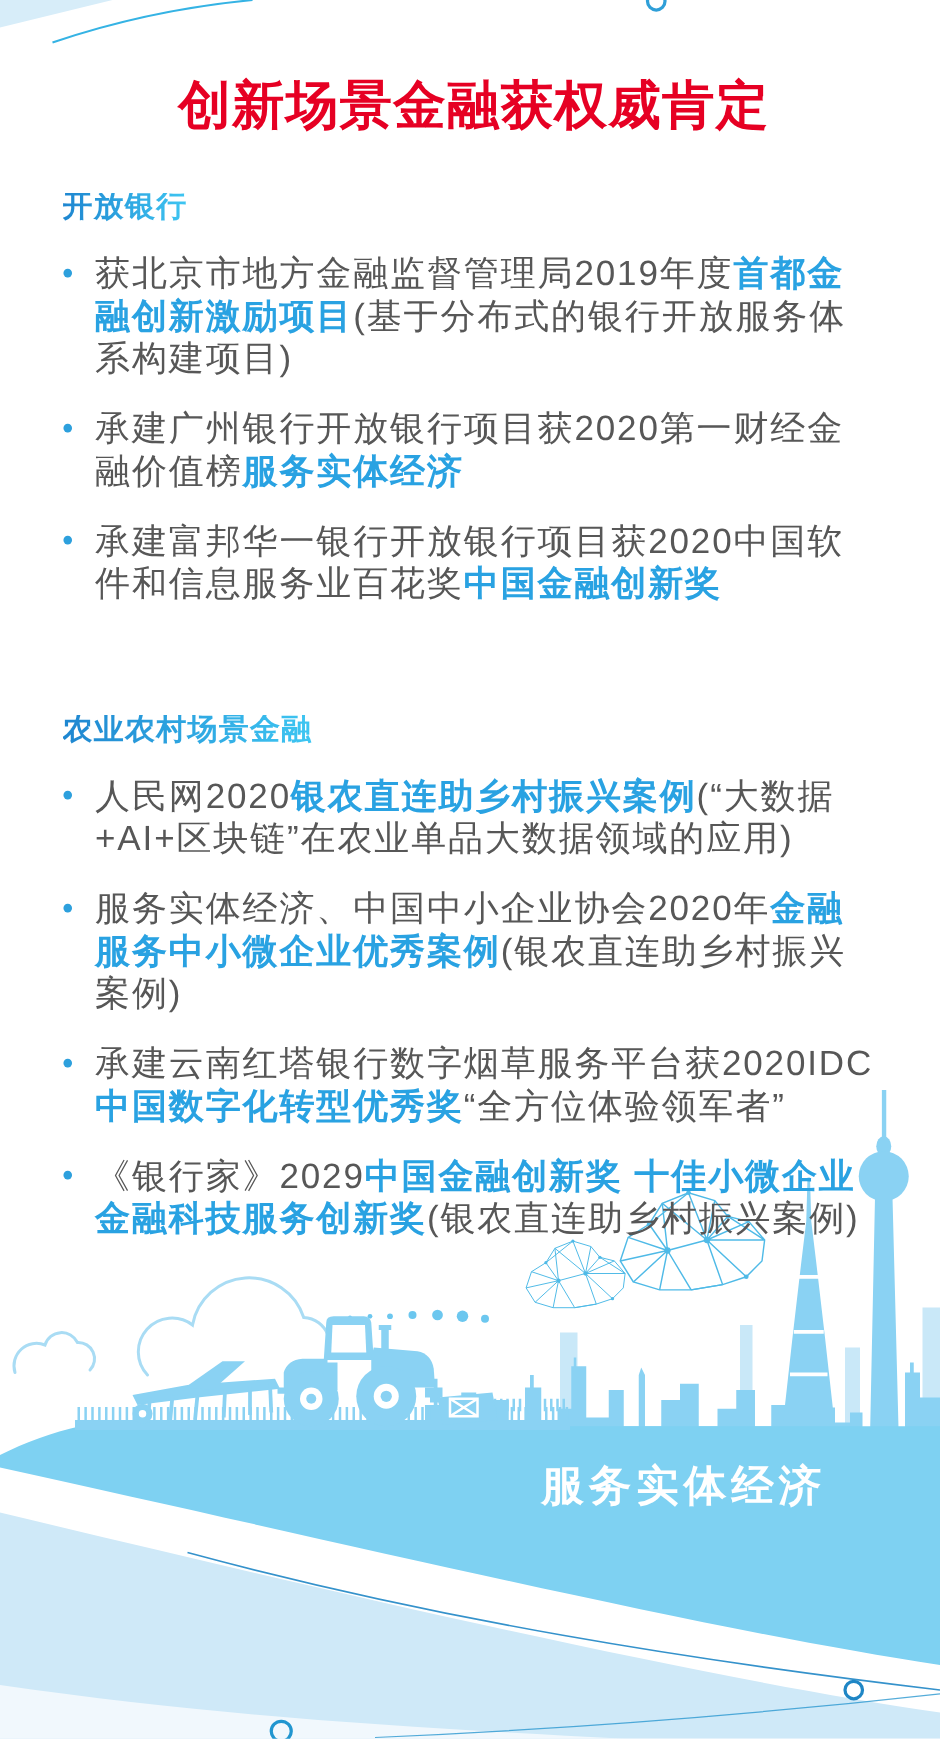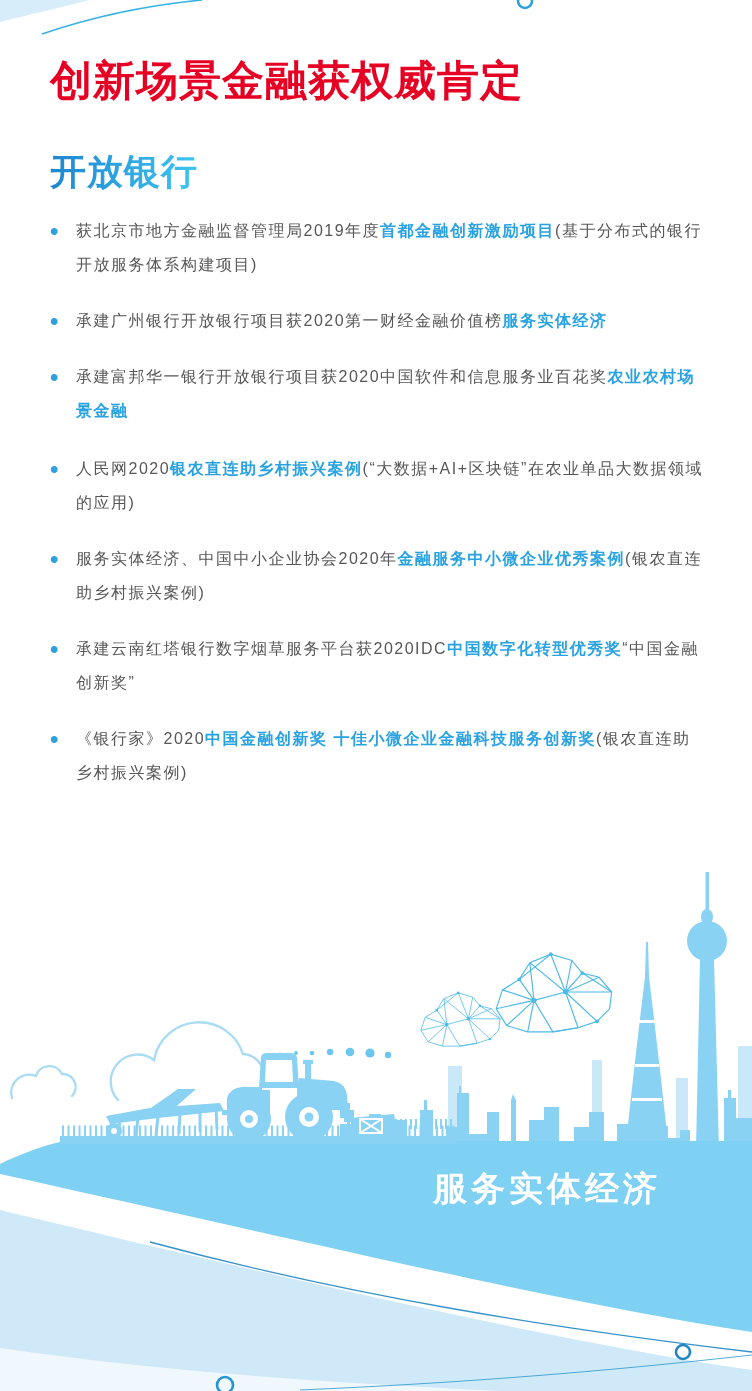--- a/index.html
+++ b/index.html
@@ -3,38 +3,38 @@
 <meta charset="utf-8">
 <style>
   html,body{margin:0;padding:0;}
   body{
     width:752px;height:1391px;position:relative;overflow:hidden;background:#ffffff;
     font-family:"Liberation Sans",sans-serif;
   }
   .decor{position:absolute;inset:0;z-index:1;pointer-events:none;}
   .content{position:relative;z-index:2;padding:0 44px 0 50px;}
   .title{
-    margin:60px 0 0 0;font-size:42px;font-weight:900;
-    color:#e60023;letter-spacing:1px;line-height:1.15;font-family:Liberation Mono, monospace;
+    margin:60px 0 0 0;text-align:center;font-size:42px;font-weight:900;
+    color:#e60023;letter-spacing:1px;line-height:1.15;
   }
   .sec-h{
-    margin:46px 0 0 0;font-size:36px;font-weight:900;letter-spacing:1px;color:#239fe0;text-align:center;
+    margin:46px 0 0 0;font-size:24px;font-weight:900;letter-spacing:1px;color:#239fe0;text-align:center;
   }
   @supports ((-webkit-background-clip:text) or (background-clip:text)){
     .sec-h{
       display:inline-block;
       background:linear-gradient(90deg,#1e86d0,#3ec6f2);
       -webkit-background-clip:text;background-clip:text;color:transparent;
     }
   }
   .sec-h-wrap{line-height:1;}
   .bullets{margin-top:24px;}
   .bullet{display:flex;margin-bottom:22px;}
   .dot{color:#2da0dd;font-size:24px;line-height:34px;width:26px;flex:none;font-weight:700;}
-  .bt{margin:0;font-size:16px;line-height:34px;color:#575757;letter-spacing:1.5px;width:628px;}
+  .bt{margin:0;font-size:28px;line-height:34px;color:#575757;letter-spacing:1.5px;width:628px;}
   .hl{color:#29a2e2;font-weight:800;}
   .slogan{
     position:absolute;left:433px;top:1166px;z-index:2;
     font-size:34px;font-weight:900;color:#ffffff;letter-spacing:4px;white-space:nowrap;font-family:Liberation Serif, serif;
   }
 </style>
 </head>
 <body>
 
 <svg class="decor" viewBox="0 0 752 1391" aria-hidden="true">
@@ -168,41 +168,42 @@
       <p class="bt"><span>获北京市地方金融监督管理局2019年度</span><span class="hl">首都金融创新激励项目</span><span>(基于分布式的银行开放服务体系构建项目)</span></p>
     </div>
 
     <div class="bullet">
       <span class="dot">•</span>
       <p class="bt"><span>承建广州银行开放银行项目获2020第一财经金融价值榜</span><span class="hl">服务实体经济</span></p>
     </div>
 
     <div class="bullet">
       <span class="dot">•</span>
-      <p class="bt"><span>承建富邦华一银行开放银行项目获2020中国软件和信息服务业百花奖</span><span class="hl">农业农村场景金融</span></p>
+      <p class="bt"><span>承建富邦华一银行开放银行项目获2020中国软件和信息服务业百花奖</span><span class="hl">中国金融创新奖</span></p>
     </div>
   </div>
 
+  <div class="sec-h-wrap" style="margin-top:42px;"><h2 class="sec-h">农业农村场景金融</h2></div>
   <div class="bullets">
 
     <div class="bullet">
       <span class="dot">•</span>
       <p class="bt"><span>人民网2020</span><span class="hl">银农直连助乡村振兴案例</span><span>(“大数据+AI+区块链”在农业单品大数据领域的应用)</span></p>
     </div>
 
     <div class="bullet">
       <span class="dot">•</span>
       <p class="bt"><span>服务实体经济、中国中小企业协会2020年</span><span class="hl">金融服务中小微企业优秀案例</span><span>(银农直连助乡村振兴案例)</span></p>
     </div>
 
     <div class="bullet">
       <span class="dot">•</span>
-      <p class="bt"><span>承建云南红塔银行数字烟草服务平台获2020IDC</span><span class="hl">中国数字化转型优秀奖</span><span>“中国金融创新奖”</span></p>
-    </div>
-
-    <div class="bullet">
-      <span class="dot">•</span>
-      <p class="bt"><span>《银行家》2020</span><span class="hl">中国金融创新奖 十佳小微企业金融科技服务创新奖</span><span>(银农直连助乡村振兴案例)</span></p>
+      <p class="bt"><span>承建云南红塔银行数字烟草服务平台获2020IDC</span><span class="hl">中国数字化转型优秀奖</span><span>“全方位体验领军者”</span></p>
+    </div>
+
+    <div class="bullet">
+      <span class="dot">•</span>
+      <p class="bt"><span>《银行家》2029</span><span class="hl">中国金融创新奖 十佳小微企业金融科技服务创新奖</span><span>(银农直连助乡村振兴案例)</span></p>
     </div>
   </div>
 </div>
 
 <div class="slogan">服务实体经济</div>
 
 </body></html>

